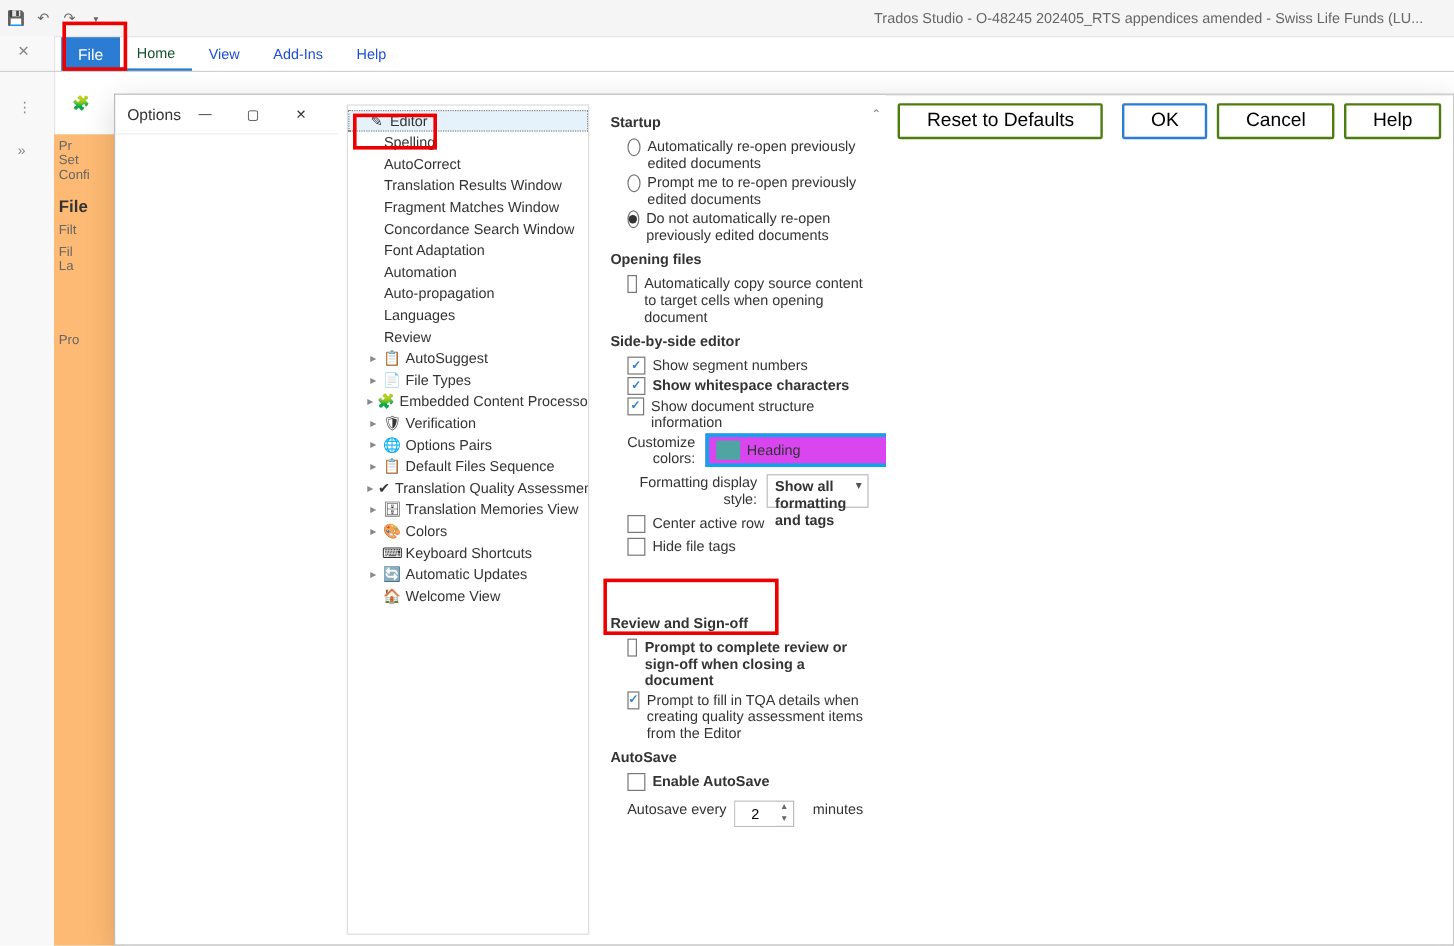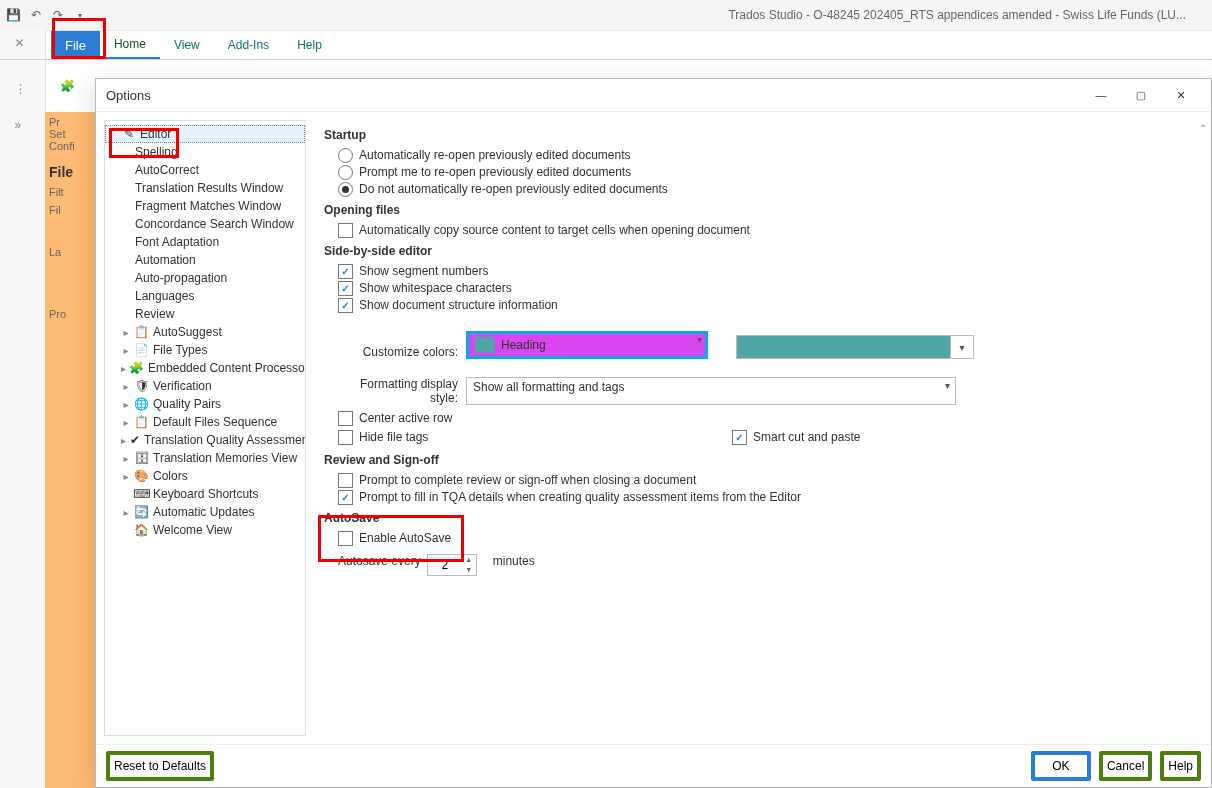--- a/index.html
+++ b/index.html
@@ -3,68 +3,68 @@
 <meta charset="utf-8">
 <style>
 html,body{margin:0;padding:0;font-family:"Segoe UI",Arial,sans-serif;font-size:12px;color:#333;background:#fff;width:1212px;height:788px;overflow:hidden}
 .titlebar{height:30px;background:#f5f5f5;display:flex;align-items:center;padding:0 6px;border-bottom:1px solid #e5e5e5}
 .titlebar .qat{display:flex;gap:6px;align-items:center}
 .qat .qbtn{width:16px;height:16px;display:flex;align-items:center;justify-content:center;color:#666}
 .title-text{flex:1;text-align:right;color:#666;font-size:12px;padding-right:20px;white-space:nowrap;overflow:hidden;text-overflow:ellipsis}
 .menubar{height:28px;display:flex;align-items:stretch;border-bottom:1px solid #d0d0d0;position:relative}
 .file-tab{background:#2b7cd3;color:#fff;padding:0 14px;display:flex;align-items:center;font-size:13px;box-sizing:border-box;margin-left:6px}
 .file-highlight{position:absolute;left:52px;top:18px;width:48px;height:35px;border:3px solid #e00;z-index:5;pointer-events:none}
-.menu-tab{padding:0 14px;display:flex;align-items:center;color:#0f766e;cursor:pointer}
+.menu-tab{padding:0 14px;display:flex;align-items:center;color:#1d4ed8;cursor:pointer}
 .menu-tab.active{color:#14532d;border-bottom:2px solid #2b7cd3}
 .ribbon{height:52px;display:flex;align-items:center;gap:18px;padding:0 14px 0 60px;border-bottom:1px solid #e5e5e5;background:#fff}
 .rbtn{display:flex;align-items:center;gap:5px;color:#444;font-size:12px;cursor:pointer;white-space:nowrap}
 .rbtn.disabled{color:#aaa}
 .rbtn .ricon{width:16px;height:16px;display:flex;align-items:center;justify-content:center}
 .left-gutter{position:absolute;left:0;top:30px;bottom:0;width:45px;background:#f8f8f8;border-right:1px solid #e5e5e5;display:flex;flex-direction:column;align-items:center;padding-top:6px;gap:6px}
 .left-gutter .gx{width:16px;height:16px;color:#888}
 .main-left{position:absolute;left:45px;top:112px;bottom:0;width:50px;background:#fdba74;border-right:1px solid #eee;padding:4px;font-size:11px;color:#666}
 .fil-stub{font-weight:bold;color:#333;font-size:14px;margin-bottom:6px}
 
 
-.dialog{position:absolute;left:95px;top:78px;right:0;bottom:0;background:#fff;border:1px solid #bbb;box-shadow:0 6px 24px rgba(0,0,0,.15);display:flex;flex-direction:column}
+.dialog{position:absolute;left:95px;top:78px;right:0;bottom:0;background:#fff;border:1px solid #bbb;box-shadow:0 6px 24px rgba(0,0,0,.15);display:flex;flex-direction:row}
 .dlg-title{height:32px;display:flex;align-items:center;padding:0 10px;font-size:13px;border-bottom:1px solid #eee}
 .dlg-spacer{flex:1}
 .win-btn{width:40px;height:32px;display:flex;align-items:center;justify-content:center;color:#333;cursor:pointer;font-size:11px}
 .dlg-body{flex:1;display:flex;overflow:hidden}
 .tree{width:200px;border:1px solid #ddd;margin:8px 0 8px 8px;padding:4px 0;overflow:auto;position:relative}
 .tree-wrap{position:relative}
 .editor-highlight{position:absolute;left:4px;top:3px;border:3px solid #e00;padding:0;z-index:3;pointer-events:none;width:64px;height:24px}
 .tnode{display:flex;align-items:center;gap:4px;padding:2px 4px 2px 8px;cursor:pointer;white-space:nowrap;font-size:12px;position:relative;color:#333}
 .tnode.lvl1{padding-left:16px}
 .tnode.lvl2{padding-left:30px}
 .tnode.sel{background:#e5f1fb;border:1px dotted #888;padding-top:1px;padding-bottom:1px}
 .tnode .exp{width:10px;text-align:center;color:#888;font-size:10px}
 .tnode .ticon{width:14px;height:14px;display:inline-flex;align-items:center;justify-content:center}
 .content{flex:1;padding:10px 14px 10px 18px;overflow:auto;position:relative}
 .sect-h{font-weight:bold;margin:6px 0 6px 0;font-size:12px}
 .opt-row{display:flex;gap:6px;margin:2px 0 2px 14px;font-size:12px}
 .radio{width:13px;height:13px;border:1px solid #777;border-radius:50%;display:inline-flex;align-items:center;justify-content:center;background:#fff}
 .radio.checked::after{content:"";width:7px;height:7px;background:#333;border-radius:50%}
 .chk{width:13px;height:13px;border:1px solid #777;display:inline-flex;align-items:center;justify-content:center;background:#fff;font-size:10px;line-height:1}
 .chk.checked::after{content:"✓";color:#2b7cd3;font-weight:bold}
-.bold{font-weight:normal}
-.form-row{display:flex;align-items:flex-end;margin:18px 0 6px 14px;gap:8px}
+.bold{font-weight:bold}
+.form-row{display:flex;align-items:flex-end;margin:2px 0 6px 14px;gap:8px}
 .form-row label{width:120px;text-align:right;color:#333;font-size:12px}
 select,.dd{border:1px solid #bbb;height:22px;font-size:12px;padding:2px 18px 2px 6px;background:#fff;appearance:none;position:relative}
 .dd-wrap{position:relative;display:inline-block}
 .dd-wrap::after{content:"▾";position:absolute;right:6px;top:3px;color:#555;font-size:10px;pointer-events:none}
 .color-dd{height:22px;border:3px solid #0ea5e9;background:#d946ef;display:inline-flex;align-items:center;width:236px}
 .color-dd .sw{width:20px;height:16px;margin:0 6px}
 .color-dd2{height:22px;border:1px solid #bbb;display:inline-flex;width:236px}
 .color-dd2 .fill{flex:1;background:#4fa4a4}
 .color-dd2 .ar{width:22px;display:flex;align-items:center;justify-content:center;background:#fff;border-left:1px solid #bbb;font-size:10px;color:#555}
 .autosave-box{position:absolute;border:3px solid #e00;pointer-events:none}
 .scroll-ind{position:absolute;right:2px;top:10px;width:12px;height:12px;display:flex;align-items:center;justify-content:center;color:#888;font-size:10px}
 .dlg-footer{height:42px;border-top:1px solid #eee;display:flex;align-items:center;padding:0 10px;gap:8px}
-.btn{border:4px solid #4d7c0f;background:#fff;padding:4px 4px;font-size:12px;cursor:pointer;border-radius:2px}
+.btn{border:2px solid #4d7c0f;background:#fff;padding:4px 22px;font-size:16px;cursor:pointer;border-radius:2px}
 .btn.primary{border-color:#2b7cd3}
 .spinner{display:inline-flex;align-items:center;border:1px solid #bbb;height:20px}
 .spinner input{border:none;width:30px;text-align:center;font-size:12px;height:18px;outline:none}
 .spinner .arrows{display:flex;flex-direction:column;width:14px}
 .spinner .arrows span{height:10px;font-size:7px;text-align:center;line-height:10px;color:#666;cursor:pointer}
 </style>
 </head>
 <body>
 
 <div class="titlebar">
@@ -138,21 +138,21 @@
     </span>
 </div>
 
 <div class="main-left">
   <div>Pr</div>
   <div>Set</div>
   <div>Confi</div><br>
   <div class="fil-stub">File</div>
   <div>Filt</div>
   <div style="margin-top:6px">Fil</div>
-  <div style="margin-top:30px">La</div>
+  <div style="">La</div>
   <div style="margin-top:50px">Pro</div>
 </div>
 
 <div class="dialog">
   <div class="dlg-title">
     <span>Options</span>
     <span class="dlg-spacer"></span>
     <span class="win-btn">—</span>
     <span class="win-btn">▢</span>
     <span class="win-btn">✕</span>
@@ -213,21 +213,21 @@
             <span>Embedded Content Processors</span>
           </div>
         <div class="tnode lvl1">
             <span class="exp">▸</span>
             <span class="ticon">🛡</span>
             <span>Verification</span>
           </div>
         <div class="tnode lvl1">
             <span class="exp">▸</span>
             <span class="ticon">🌐</span>
-            <span>Quality Pairs</span>
+            <span>Options Pairs</span>
           </div>
         <div class="tnode lvl1">
             <span class="exp">▸</span>
             <span class="ticon">📋</span>
             <span>Default Files Sequence</span>
           </div>
         <div class="tnode lvl1">
             <span class="exp">▸</span>
             <span class="ticon">✔</span>
             <span>Translation Quality Assessment</span>

